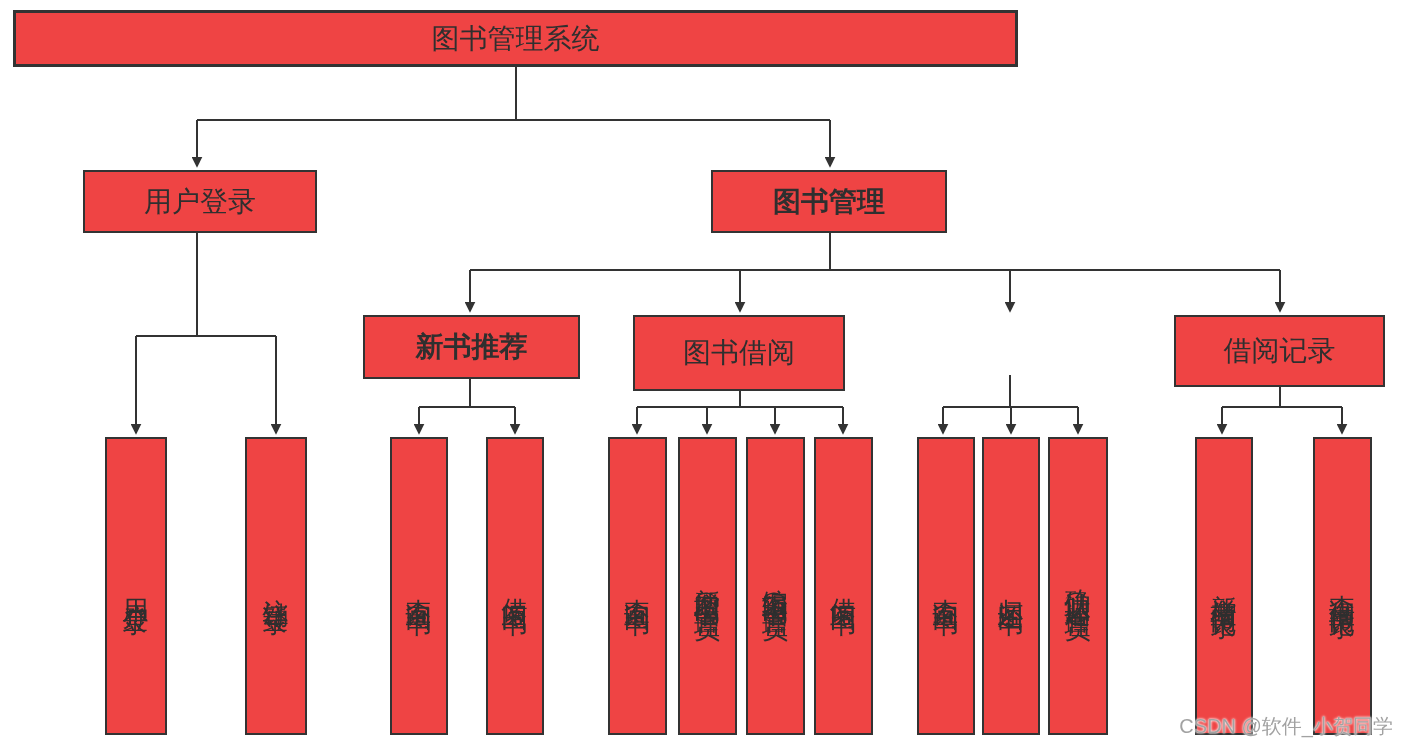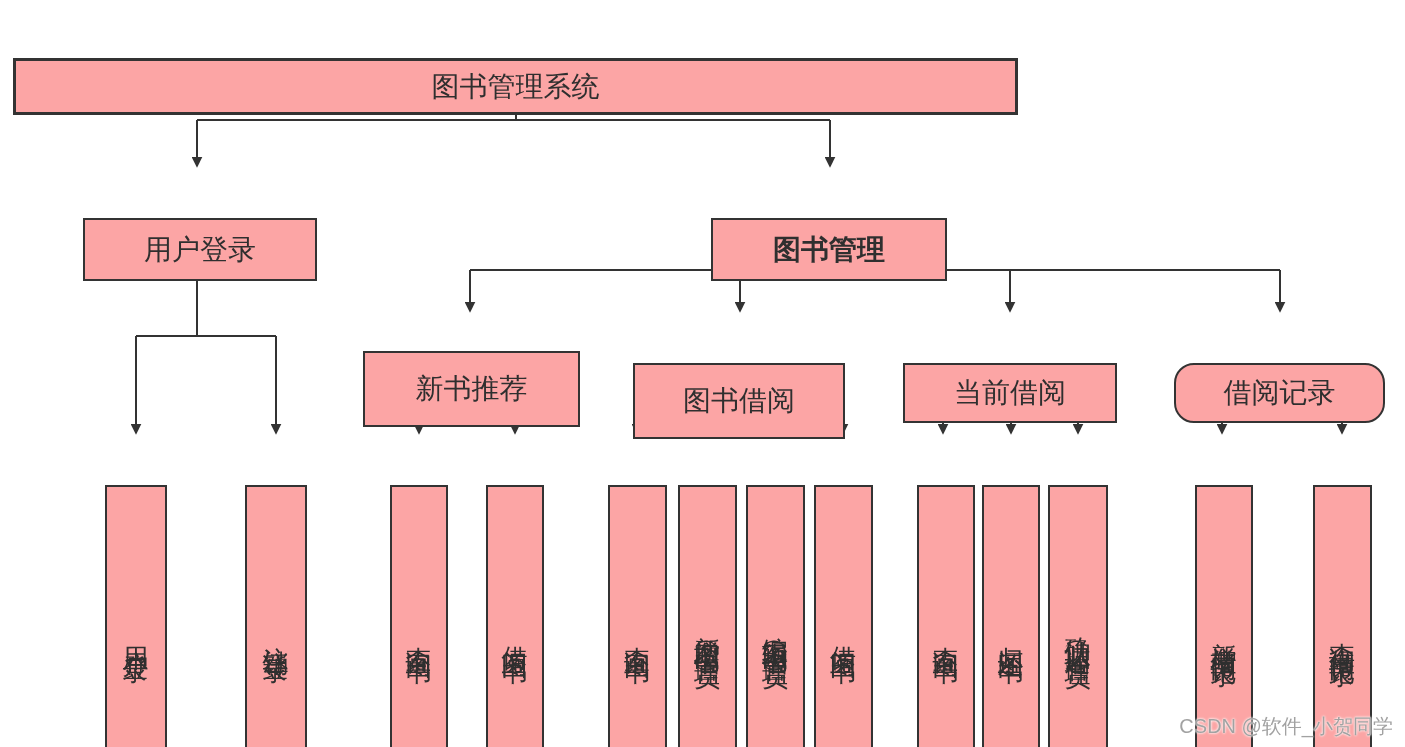--- a/index.html
+++ b/index.html
@@ -14,47 +14,46 @@
   }
   #wires {
     position: absolute;
     left: 0; top: 0;
     width: 1405px; height: 747px;
   }
   .node {
     position: absolute;
     box-sizing: border-box;
     border: 2px solid #333333;
-    background: #fca5a5;
+    background: #ef4444;
     display: flex;
     align-items: center;
     justify-content: center;
     font-size: 28px;
     color: #2f2f2f;
     white-space: nowrap;
-    margin-top: 48px;
   }
   .node.root { border-width: 3px; }
   .leaf {
     font-size: 26px;
   }
   .leaf .vtext {
     writing-mode: vertical-rl;
     text-orientation: mixed;
     letter-spacing: 4px;
     line-height: 1;
   }
   
   .n-root      { left: 13px;   top: 10px;  width: 1005px; height: 57px; }
   .n-l2-login  { left: 83px;   top: 170px; width: 234px;  height: 63px; }
   .n-l2-books  { left: 711px;  top: 170px; width: 236px;  height: 63px; font-weight: bold; }
-  .n-l3-rec    { left: 363px;  top: 303px; width: 217px;  height: 76px; }
+  .n-l3-rec    { left: 363px;  top: 315px; width: 217px;  height: 64px; font-weight: bold; }
   .n-l3-bor    { left: 633px;  top: 315px; width: 212px;  height: 76px; }
   .n-l3-cur    { left: 903px;  top: 315px; width: 214px;  height: 60px; }
-  .n-l3-recd   { left: 1174px; top: 315px; width: 211px;  height: 60px; border-radius: 20px; }
+  .n-l3-recd   { left: 1174px; top: 315px; width: 211px;  height: 72px; }
   .leaf        { top: 437px;   height: 298px; }
   .n-g1a { left: 105px;  width: 62px; }
   .n-g1b { left: 245px;  width: 62px; }
   .n-g2a { left: 390px;  width: 58px; }
   .n-g2b { left: 486px;  width: 58px; }
   .n-g3a { left: 608px;  width: 59px; }
   .n-g3b { left: 678px;  width: 59px; }
   .n-g3c { left: 746px;  width: 59px; }
   .n-g3d { left: 814px;  width: 59px; }
   .n-g4a { left: 917px;  width: 58px; }
@@ -130,21 +129,20 @@
     </g>
   </svg>
 
   <div class="node root n-root">图书管理系统</div>
 
   <div class="node n-l2-login">用户登录</div>
   <div class="node n-l2-books">图书管理</div>
 
   <div class="node n-l3-rec">新书推荐</div>
   <div class="node n-l3-bor">图书借阅</div>
-  <div class="node n-l3-cur">当前借阅</div>
   <div class="node n-l3-recd">借阅记录</div>
 
   <div class="node leaf n-g1a">
     <span class="vtext">用户登录</span>
   </div>
   <div class="node leaf n-g1b">
     <span class="vtext">注销登录</span>
   </div>
 
   <div class="node leaf n-g2a">

